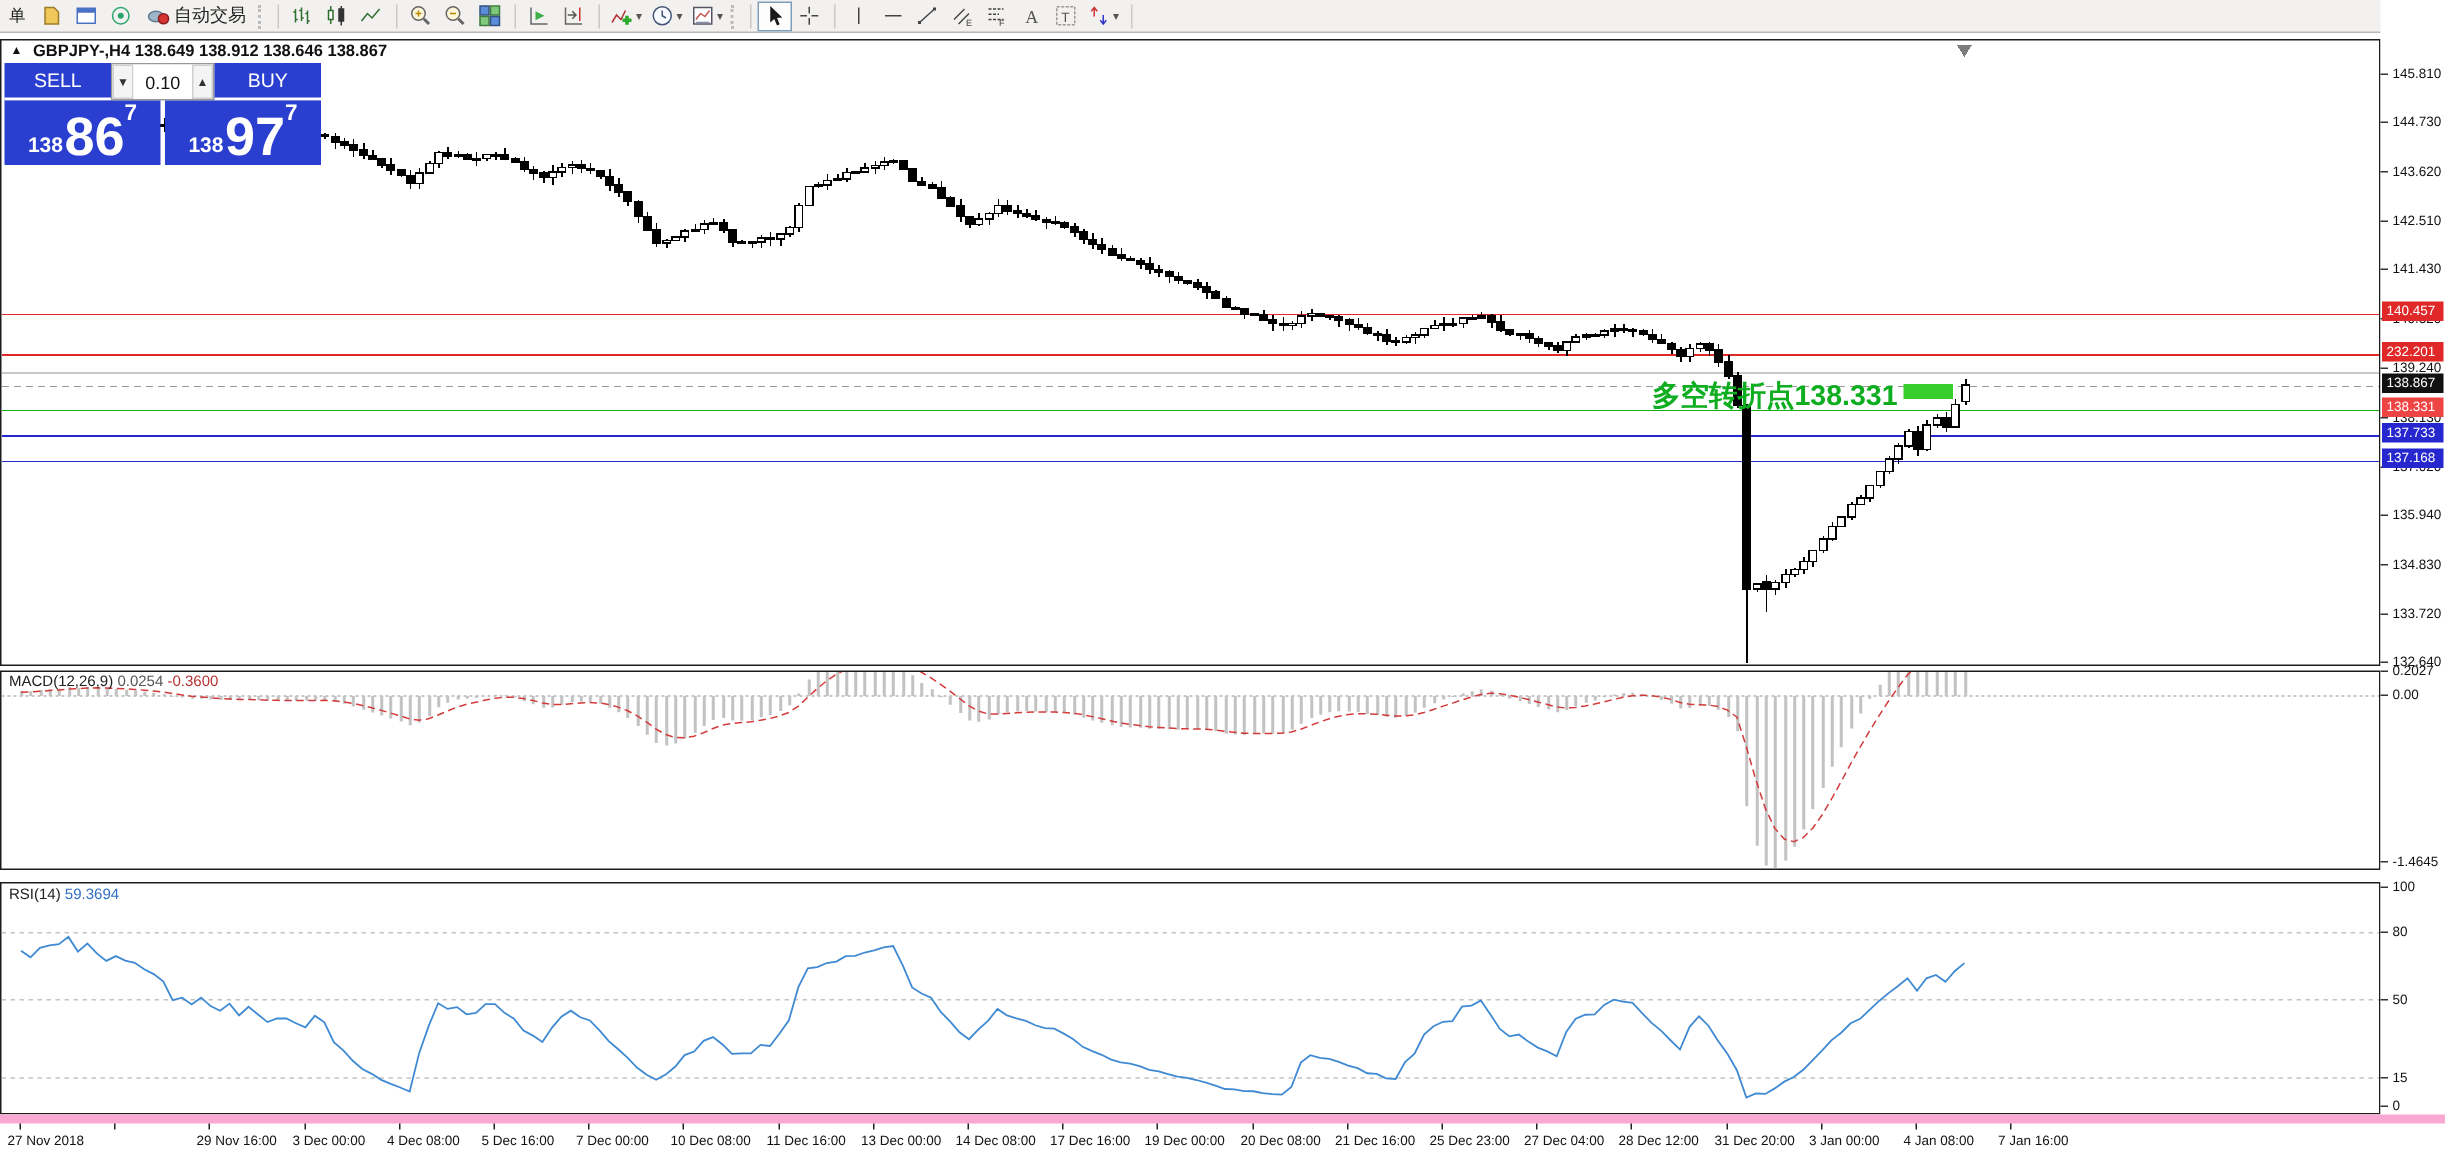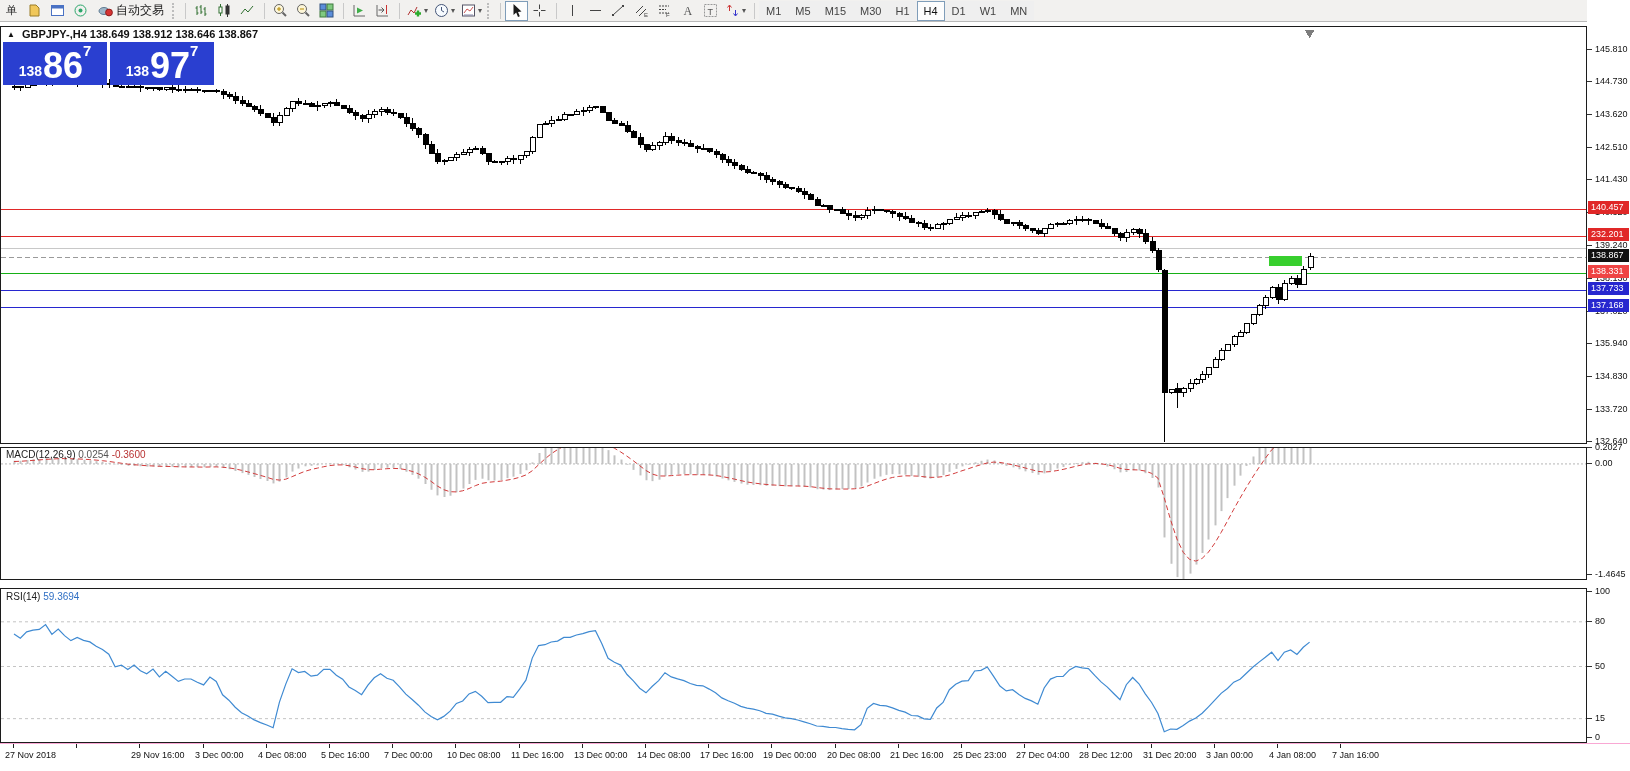--- a/index.html
+++ b/index.html
@@ -26,21 +26,21 @@
         box-sizing:border-box;overflow:hidden;}
   #plot-main{top:26px;height:418px;}
   #plot-macd{top:447px;height:133px;}
   #plot-rsi{top:588px;height:155px;}
   #axis-col{position:absolute;left:1587px;top:0;width:43px;height:771px;background:#fff;}
   .axis-tick-dash{position:absolute;left:0;width:5px;height:1px;background:#333;}
   .axis-tick-text{position:absolute;left:8px;font-size:9px;color:#111;white-space:nowrap;}
   .price-label-box{position:absolute;left:1px;width:41px;height:13px;color:#fff;font-size:9px;
         line-height:13px;padding-left:3px;box-sizing:border-box;white-space:nowrap;}
   #time-axis{position:absolute;left:0;top:743px;width:1630px;height:28px;background:#fff;
-        border-top:1px solid #f9a8d4;box-sizing:border-box;}
+        border-top:6px solid #f9a8d4;box-sizing:border-box;}
   .time-tick{position:absolute;top:0;width:1px;height:4px;background:#222;}
   .time-label{position:absolute;top:6px;font-size:9px;color:#111;white-space:nowrap;}
   
   #chart-header{position:absolute;left:7px;top:28px;font-size:11px;font-weight:bold;color:#111;
         white-space:nowrap;z-index:30;}
   #chart-header .tri{font-size:8px;vertical-align:1px;margin-right:4px;}
   #macd-label{position:absolute;left:6px;top:449px;font-size:10px;z-index:30;white-space:nowrap;}
   #macd-label .nm{color:#222;margin-top:40px;} #macd-label .v1{color:#555;} #macd-label .v2{color:#b83232;}
   #rsi-label{position:absolute;left:6px;top:591px;font-size:10px;z-index:30;white-space:nowrap;}
   #rsi-label .nm{color:#222;} #rsi-label .v1{color:#33p;color:#2f6fc4;}
@@ -288,21 +288,20 @@
     <button class="tbtn">
         <span>
           <svg width="15" height="15">
             <path d="M4.5 8 V2.5 M2.5 4.5 L4.5 2 L6.5 4.5" stroke="#c33" fill="none"></path>
             <path d="M10.5 7 V12.5 M8.5 10.5 L10.5 13 L12.5 10.5" stroke="#33c" fill="none"></path>
           </svg>
         </span>
         <span class="caret">▾</span>
       </button>
     <span class="sep"></span>
-    <span id="tf-group"><button class="tfbtn">M1</button><button class="tfbtn">M5</button><button class="tfbtn">M15</button><button class="tfbtn">M30</button><button class="tfbtn">H1</button><button class="tfbtn active">H4</button><button class="tfbtn">D1</button><button class="tfbtn">W1</button><button class="tfbtn">MN</button></span>
     <button id="overflow-btn">»</button>
   </div>
 
   <div id="plot-main" class="plot">
       <svg width="1585" height="416" shape-rendering="crispEdges" style="position: absolute; left: 0px; top: 0px;">
         <line x1="0" y1="182.5" x2="1585" y2="182.5" stroke="#e02828" stroke-width="1"></line>
         <line x1="0" y1="209.5" x2="1585" y2="209.5" stroke="#e02828" stroke-width="1"></line>
         <line x1="0" y1="221.5" x2="1585" y2="221.5" stroke="#c8c8c8" stroke-width="1"></line>
         <line x1="0" y1="230.5" x2="1585" y2="230.5" stroke="#9a9a9a" stroke-width="1" stroke-dasharray="5,3"></line>
         <line x1="0" y1="246.5" x2="1585" y2="246.5" stroke="#16b016" stroke-width="1"></line>
@@ -1044,34 +1043,44 @@
       <div class="time-label" style="left: 1332px;">7 Jan 16:00</div>
     </div>
 
   <div id="chart-header">
     <span class="tri">▲</span>
     <span>GBPJPY-,H4</span>
     <span>138.649 138.912 138.646 138.867</span>
   </div>
 
   <div id="trade-panel">
+    <div id="tp-row1">
+      <div id="tp-sell-btn" class="tp-head" style="background: rgb(42, 63, 208);">SELL</div>
+      <div id="tp-lot">
+        <div class="tp-spin">▼</div>
+        <input value="0.10" style="">
+        <div class="tp-spin">▲</div>
+      </div>
+      <div id="tp-buy-btn" class="tp-head" style="background: rgb(42, 63, 208);">BUY</div>
+    </div>
     <div id="tp-row2">
       <div id="tp-price-sell" class="tp-price" style="background: rgb(42, 63, 208);">
         <span class="tp-prefix">138</span>
           <span class="tp-big">86</span>
           <span class="tp-sup">7</span>
       </div>
       <div id="tp-price-buy" class="tp-price" style="background: rgb(42, 63, 208);">
         <span class="tp-prefix">138</span>
           <span class="tp-big">97</span>
           <span class="tp-sup">7</span>
       </div>
     </div>
   </div>
 
+  <div id="turning-point-text" style="color: rgb(15, 174, 32);">多空转折点138.331</div>
   <div id="highlight-box" style="background: rgb(56, 207, 46);"></div>
 
   <div id="macd-label">
     <span class="nm">MACD(12,26,9)</span>
     <span class="v1">0.0254</span>
     <span class="v2">-0.3600</span>
   </div>
   <div id="rsi-label">
     <span class="nm">RSI(14)</span>
     <span class="v1">59.3694</span>

